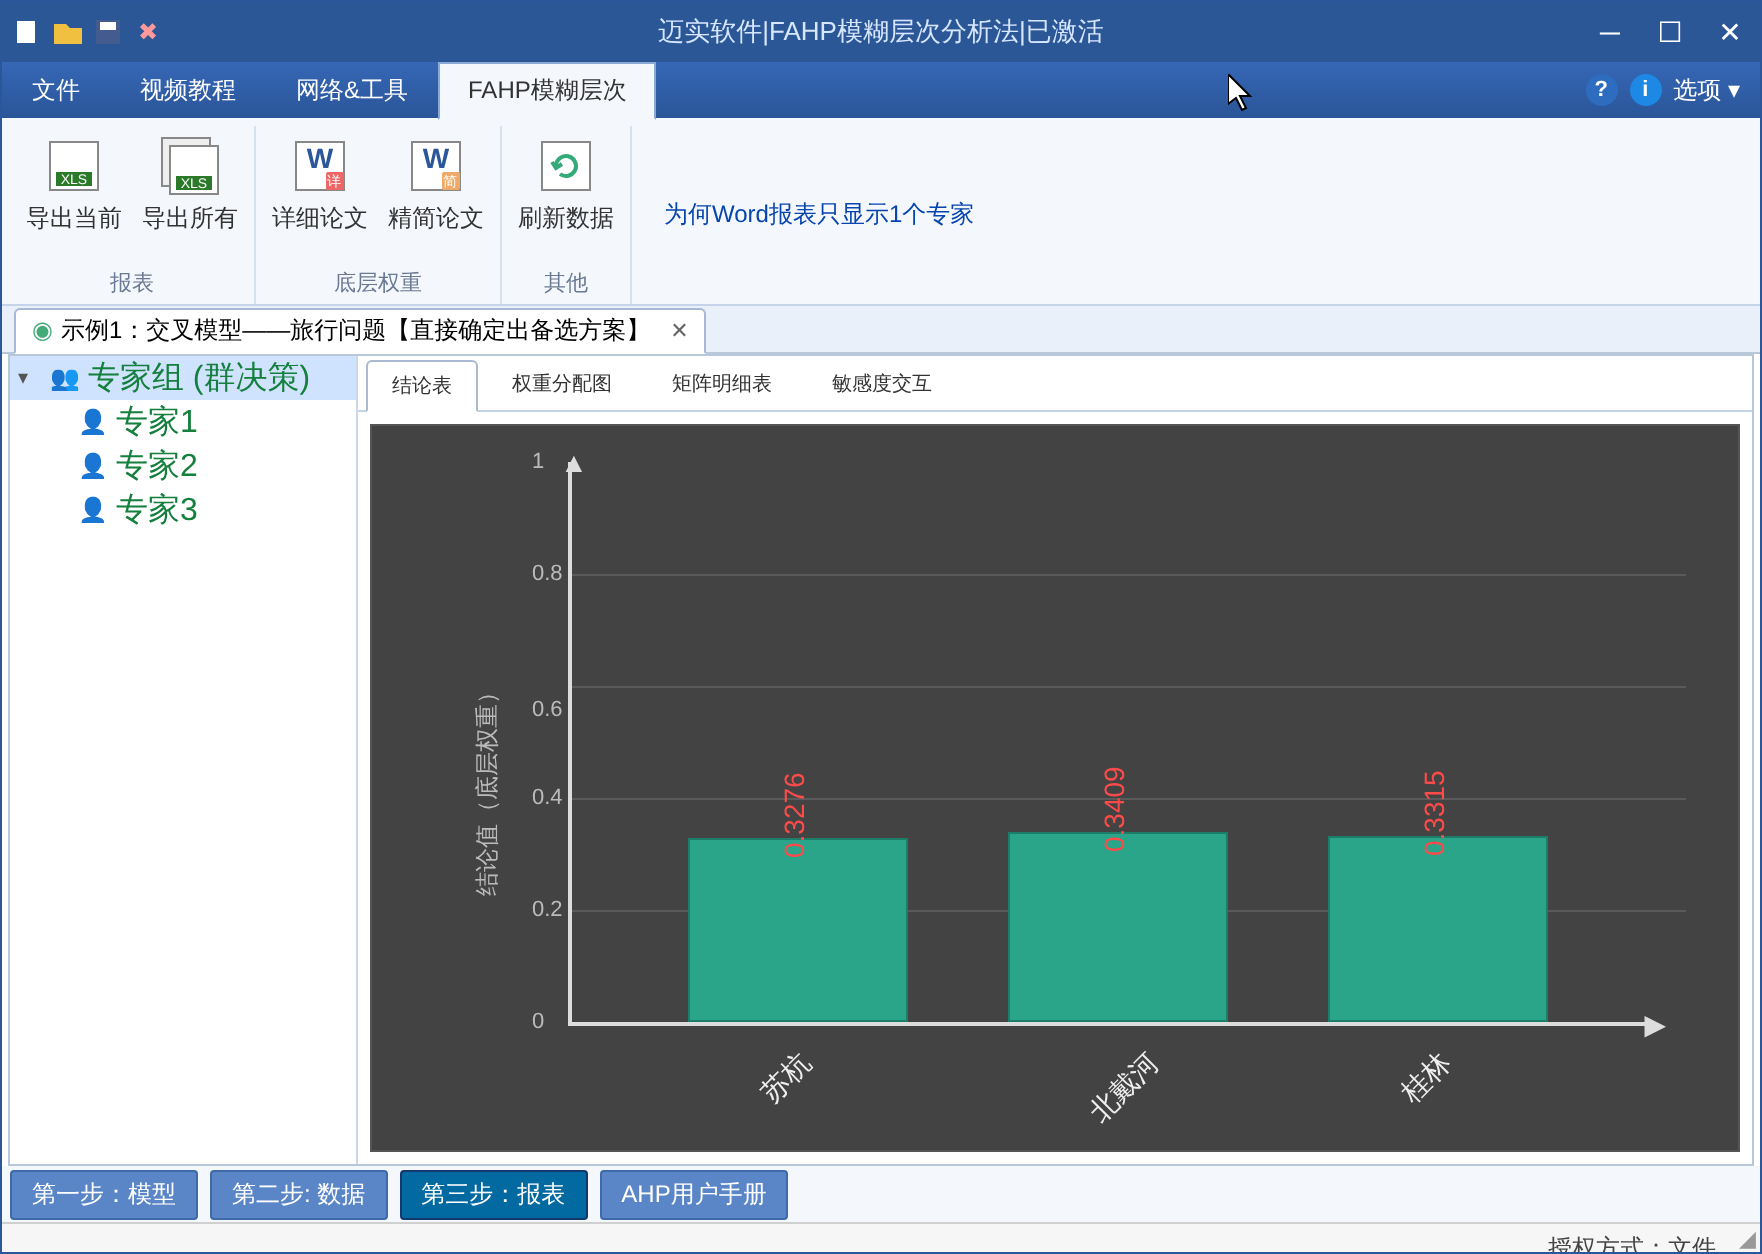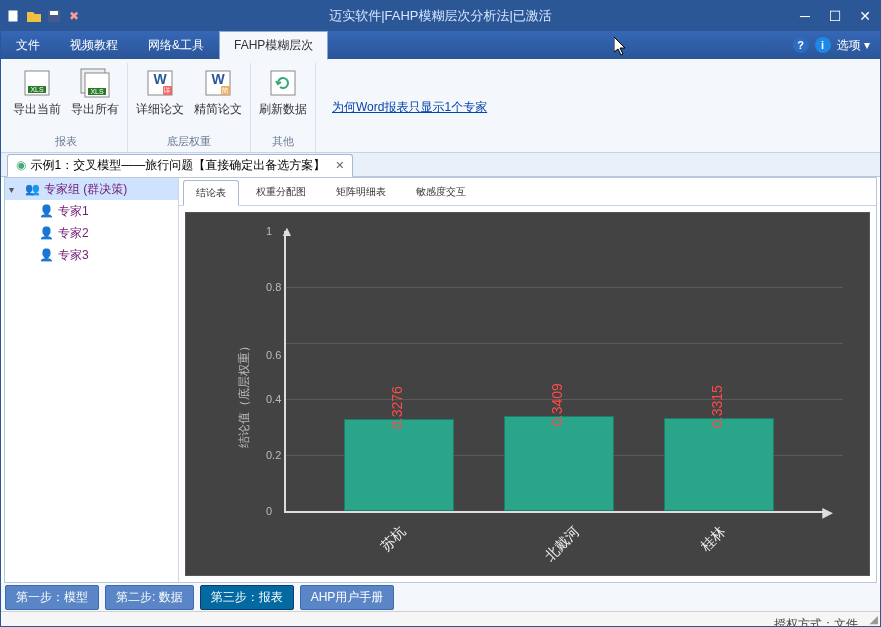--- a/index.html
+++ b/index.html
@@ -15,30 +15,30 @@
 .menubar .menu-item.active { background: #f4f7fc; color: #333; border: 1px solid #8aa9d6; border-bottom: 1px solid #f4f7fc; margin-bottom: -1px; }
 .menubar .right { margin-left: auto; display: flex; align-items: center; gap: 6px; padding-right: 10px; }
 .menubar .right .circ { width: 16px; height: 16px; border-radius: 50%; display: inline-flex; align-items: center; justify-content: center; font-size: 11px; font-weight: bold; }
 .ribbon { background: #f4f7fc; border-bottom: 1px solid #c6d4ea; padding: 4px 4px 0 4px; display: flex; gap: 0; height: 94px; }
 .ribbon-group { display: flex; flex-direction: column; align-items: center; padding: 2px 6px 0 6px; border-right: 1px solid #d7e1f0; }
 .ribbon-group .group-items { display: flex; gap: 6px; flex: 1; align-items: flex-start; }
 .ribbon-btn { display: flex; flex-direction: column; align-items: center; width: 52px; cursor: pointer; padding: 2px; }
 .ribbon-btn .ico { width: 32px; height: 32px; margin-bottom: 2px; display: flex; align-items: center; justify-content: center; }
 .ribbon-btn .lbl { font-size: 12px; color: #333; text-align: center; }
 .ribbon-group .group-title { font-size: 11px; color: #6a7a94; padding: 2px 0 3px; }
-.ribbon-link { color: #0645ad; text-decoration: underline; display: flex; align-items: center; padding: 0 16px; font-size: 12px; }
+.ribbon-link { color: #0645ad; display: flex; align-items: center; padding: 0 16px; font-size: 12px; }
 .subtabbar { background: #eaf0f9; border-bottom: 1px solid #b9c7da; height: 24px; display: flex; align-items: center; padding-left: 6px; }
 .subtabbar .subtab { background: #fff; border: 1px solid #a6b8d4; border-bottom: 1px solid #fff; padding: 2px 8px; margin-bottom: -1px; border-radius: 3px 3px 0 0; display: flex; align-items: center; gap: 4px; }
 .subtabbar .close { color: #666; font-size: 11px; margin-left: 6px; cursor: pointer; }
 .workarea { display: flex; height: 406px; border: 1px solid #b9c7da; margin: 0 3px; background: #fff; }
 .sidebar { width: 174px; border-right: 1px solid #cdd7e6; background: #fff; overflow: auto; }
 .tree-row { display: flex; align-items: center; height: 22px; padding-left: 4px; gap: 4px; }
 .tree-row.selected { background: #cfe3ff; }
 .tree-row .toggle { width: 12px; color: #555; font-size: 10px; }
-.tree-row .lbl { font-size: 12px; color: #701a75; }
+.tree-row .lbl { font-size: 16px; color: #15803d; }
 .main { flex: 1; display: flex; flex-direction: column; }
 .chart-tabs { display: flex; border-bottom: 1px solid #c6d4ea; padding-left: 4px; height: 28px; align-items: end; gap: 0; }
 .chart-tabs .ctab { padding: 5px 12px; color: #333; cursor: pointer; border: 1px solid transparent; font-size: 10px; margin-right: 4px; }
 .chart-tabs .ctab.active { border: 1px solid #aab9d1; border-bottom: 1px solid #fff; background: #fff; border-radius: 3px 3px 0 0; margin-bottom: -1px; }
 .chart-area { flex: 1; background: #434343; margin: 6px; position: relative; border: 1px solid #555; }
 .chart-inner { position: absolute; inset: 18px 26px 60px 50px; }
 .chart-ylabel { position: absolute; left: 4px; top: 50%; transform: translateY(-50%) rotate(-90deg); transform-origin: center; color: #bbb; font-size: 12px; white-space: nowrap; }
 .chart-ytick { position: absolute; left: 30px; color: #bbb; font-size: 11px; transform: translateY(-50%); }
 .chart-grid { position: absolute; left: 48px; right: 0; height: 1px; background: #5a5a5a; }
 .chart-axis-x { position: absolute; left: 48px; right: 18px; bottom: 0; height: 2px; background: #ddd; }

